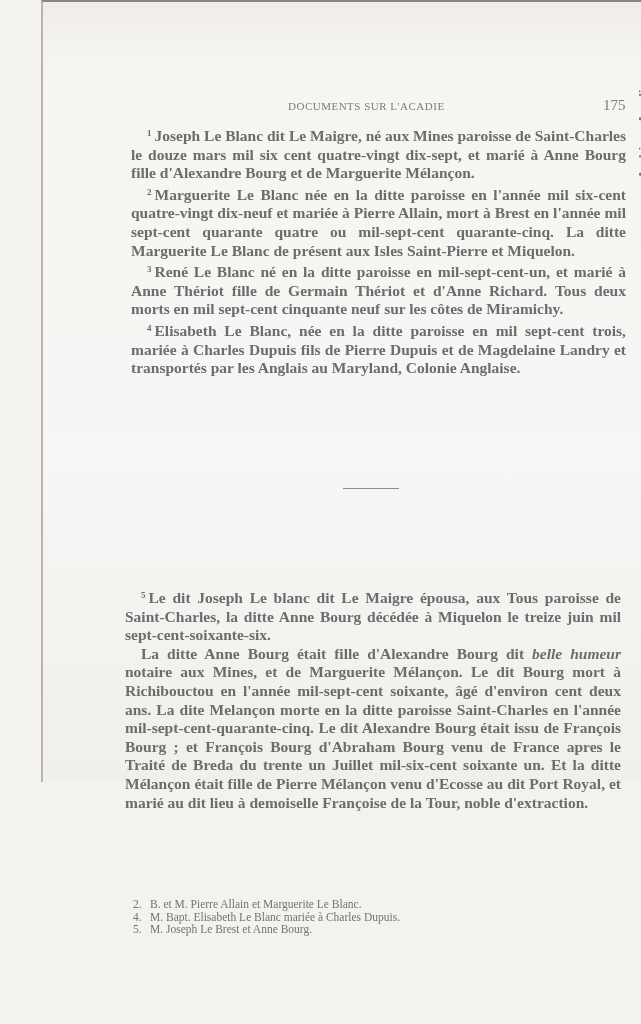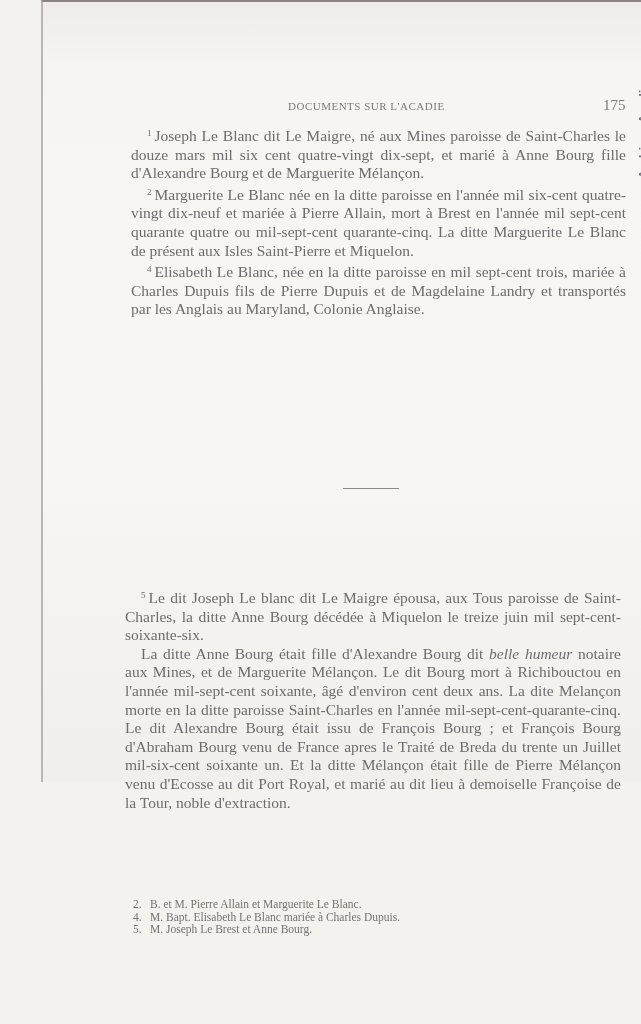--- a/index.html
+++ b/index.html
@@ -46,21 +46,21 @@
     transform: rotate(-90deg);
     font-family: "Liberation Sans", sans-serif;
     font-size: 24px; color: #80828a; white-space: nowrap; letter-spacing: 8px;
   }
   .body-text {
     position: absolute; left: 88px; width: 495px;
     font-family: "Liberation Serif", serif;
     font-size: 15.5px; line-height: 18.6px; color: #6c6c6c;
     text-align: justify;
   }
-  .para { margin: 0; text-indent: 16px; }
+  .para { margin: 0; text-indent: 16px; font-weight: bold; }
   .para sup { font-size: 9px; vertical-align: 5px; margin-right: 3px; }
   .block1 { top: 122px; }
   .divider {
     position: absolute; top: 486px; left: 300px; width: 56px; height: 0;
     border-top: 1px solid #8c8c8c;
   }
   .caption {
     position: absolute; top: 518px; left: 83px; width: 495px;
     font-family: "Liberation Serif", serif; font-style: italic;
     font-size: 14.5px; line-height: 20px; color: #7b7b7b;
@@ -94,20 +94,23 @@
   </div>
 
   <div class="body-text block1">
     <p class="para">
       <sup>1</sup><span>Joseph Le Blanc dit Le Maigre, né aux Mines paroisse de Saint-Charles le douze mars mil six cent quatre-vingt dix-sept, et marié à Anne Bourg fille d'Alexandre Bourg et de Marguerite Mélançon.</span>
     </p>
     <p class="para">
       <sup>2</sup><span>Marguerite Le Blanc née en la ditte paroisse en l'année mil six-cent quatre-vingt dix-neuf et mariée à Pierre Allain, mort à Brest en l'année mil sept-cent quarante quatre ou mil-sept-cent quarante-cinq. La ditte Marguerite Le Blanc de présent aux Isles Saint-Pierre et Miquelon.</span>
     </p>
     <p class="para">
+      <sup>3</sup><span>René Le Blanc né en la ditte paroisse en mil-sept-cent-un, et marié à Anne Thériot fille de Germain Thériot et d'Anne Richard. Tous deux morts en mil sept-cent cinquante neuf sur les côtes de Miramichy.</span>
+    </p>
+    <p class="para">
       <sup>4</sup><span>Elisabeth Le Blanc, née en la ditte paroisse en mil sept-cent trois, mariée à Charles Dupuis fils de Pierre Dupuis et de Magdelaine Landry et transportés par les Anglais au Maryland, Colonie Anglaise.</span>
     </p>
   </div>
 
   <div class="divider"></div>
 
 
   <div class="body-text block2">
     <p class="para">
       <sup>5</sup><span>Le dit Joseph Le blanc dit Le Maigre épousa, aux Tous paroisse de Saint-Charles, la ditte Anne Bourg décédée à Miquelon le treize juin mil sept-cent-soixante-six.</span>

